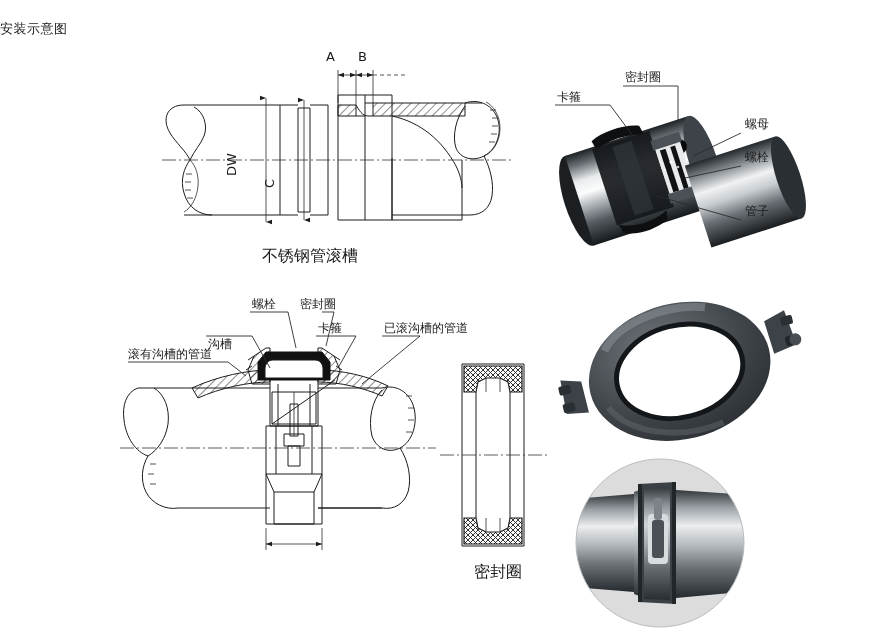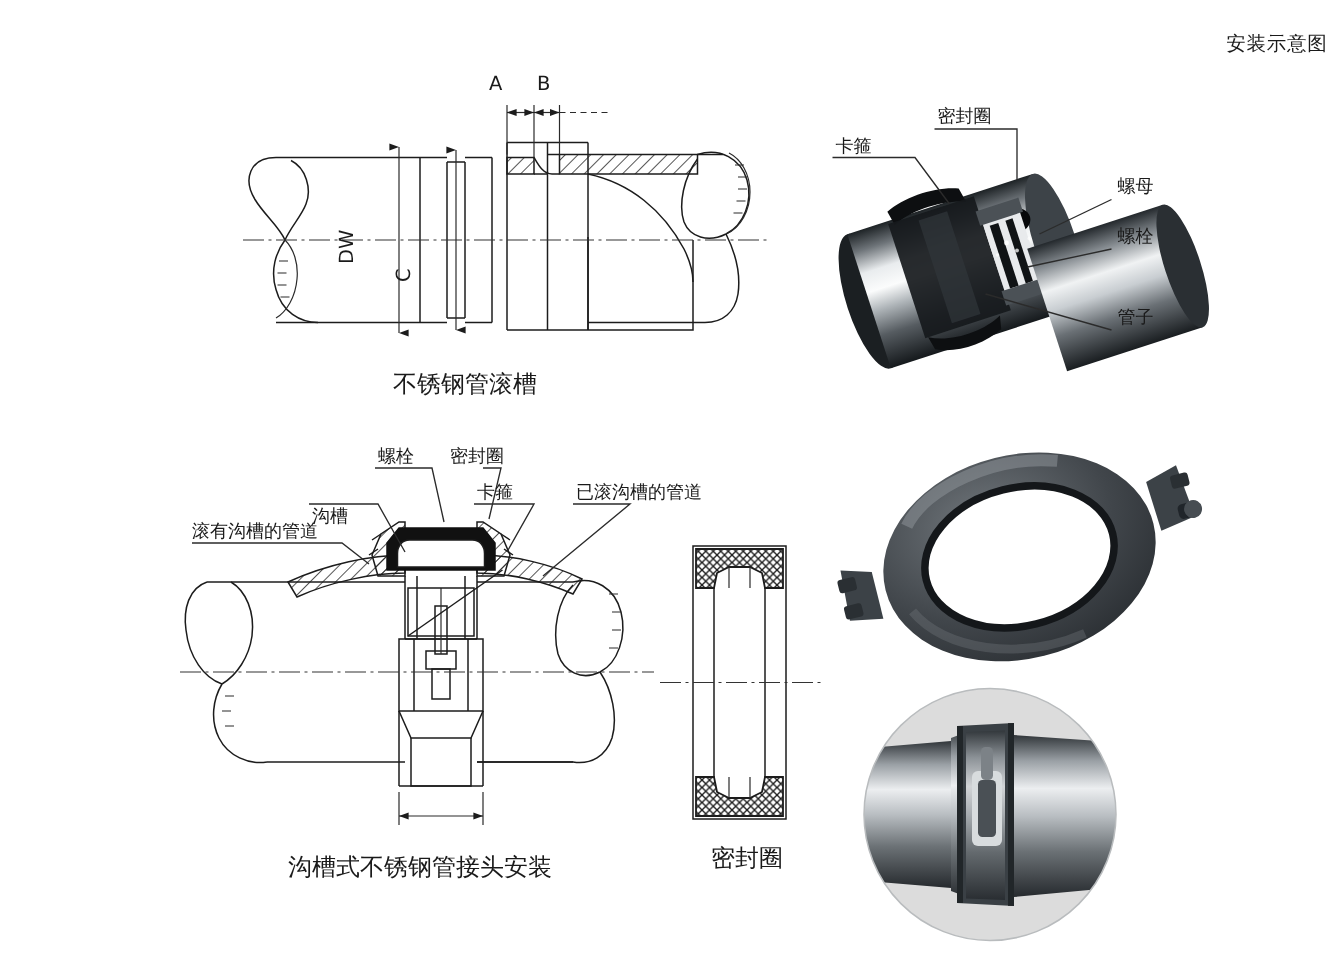--- a/index.html
+++ b/index.html
@@ -12,21 +12,21 @@
     height: 638px;
     position: relative;
     font-family: "DejaVu Sans", "Liberation Sans", sans-serif;
     overflow: hidden;
   }
   #page-title {
     position: absolute;
     left: 0;
     top: 20px;
     width: 885px;
-    text-align: right;
+    text-align: left;
     font-size: 13px;
     color: #1a1a1a;
     font-weight: normal;
     letter-spacing: 0.5px;
   }
   .panel {
     position: absolute;
   }
   .caption {
     position: absolute;
@@ -331,21 +331,20 @@
     <path class="ln-lead" d="M262 40 L300 40 L242 88"></path>
   </svg>
 
   <div class="lbl" style="left:8px; top:52px;">滚有沟槽的管道</div>
   <div class="lbl" style="left:88px; top:42px;">沟槽</div>
   <div class="lbl" style="left:132px; top:2px;">螺栓</div>
   <div class="lbl" style="left:180px; top:2px;">密封圈</div>
   <div class="lbl" style="left:198px; top:26px;">卡箍</div>
   <div class="lbl" style="left:264px; top:26px;text-align:right;">已滚沟槽的管道</div>
 
-  <div class="caption" style="left:40px; top:272px; width:240px;">沟槽式不锈钢管接头安装</div>
 </div>
 
 <div class="panel" style="left:448px; top:350px; width:110px; height:240px;">
   <svg width="100" height="210" viewBox="0 0 100 210">
 
     <path class="ln" d="M14 14 L76 14 L76 196 L14 196 Z" fill="#ffffff"></path>
 
     <path class="mesh-fill" d="M16 16 L74 16 L74 42 L62 42 L60 32 L52 28 L38 28 L30 32 L28 42 L16 42 Z"></path>
 
     <path class="mesh-fill" d="M16 194 L74 194 L74 168 L62 168 L60 178 L52 182 L38 182 L30 178 L28 168 L16 168 Z"></path>

